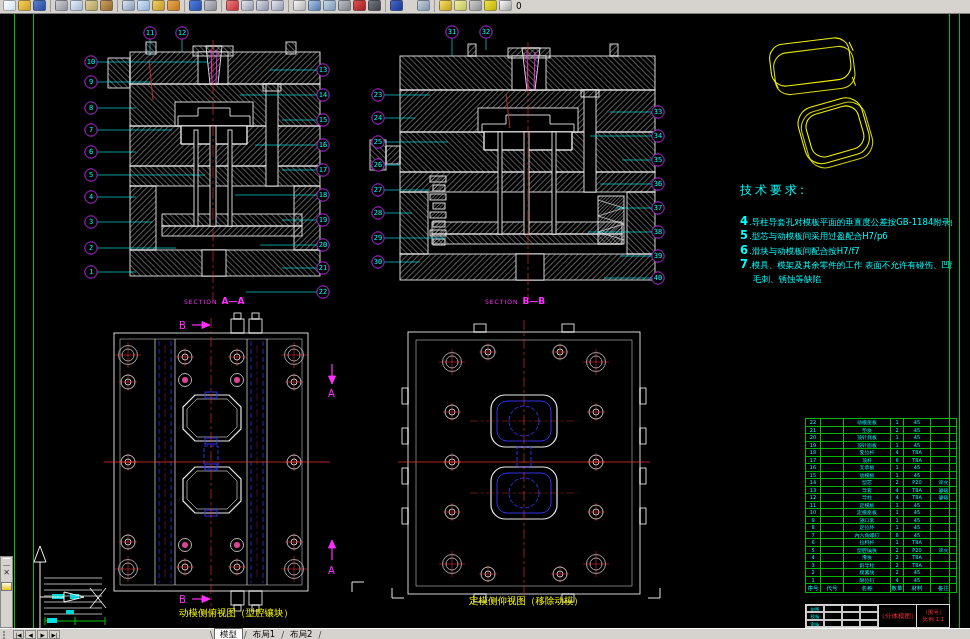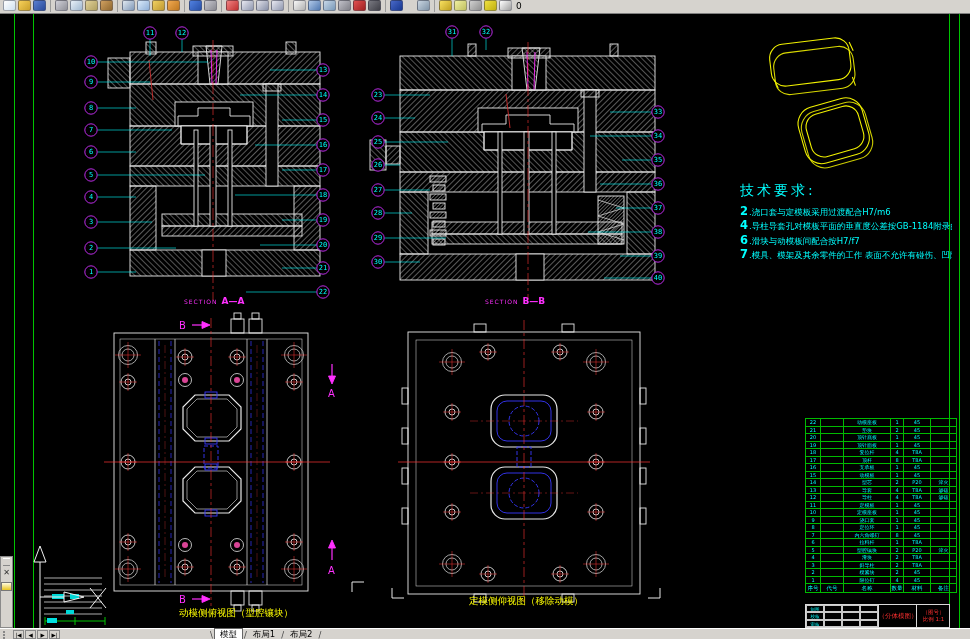--- a/index.html
+++ b/index.html
@@ -15,21 +15,21 @@
   .tb-text{font-size:9px;line-height:12px;color:#000;margin-left:3px;}
 
   
   #canvas{position:absolute;left:0;top:14px;width:970px;height:614px;background:#000;z-index:1;}
   #cad{position:absolute;left:0;top:0;z-index:2;}
 
   .ov{position:absolute;z-index:3;}
 
   
   #tech{left:740px;top:182px;width:212px;color:#00ffff;}
-  #tech .t-title{font-size:14px;letter-spacing:3px;margin-bottom:5px;}
+  #tech .t-title{font-size:12px;letter-spacing:3px;margin-bottom:16px;}
   .t-line{font-size:8.5px;line-height:13.4px;white-space:nowrap;overflow:hidden;}
   .t-line .num{font-size:11.5px;font-weight:bold;margin-right:1px;}
   .t-cont{padding-left:13px;}
 
   
   .seclab{color:#ff30ff;white-space:nowrap;}
   .seclab .pre{font-size:6px;letter-spacing:1px;}
   .seclab .nm{font-size:9px;font-weight:bold;margin-left:4px;}
   #seclab-a{left:184px;top:289px;}
   #seclab-b{left:485px;top:289px;}
@@ -493,24 +493,25 @@
         <text x="658" y="258.4" text-anchor="middle" font-size="7" fill="#00ffff" font-family="DejaVu Sans Mono, monospace">39</text>
         <line x1="651.5" y1="278" x2="604" y2="278" stroke="#00ffff" stroke-width="0.6"></line>
         <circle cx="658" cy="278" r="6.2" fill="#000000" stroke="#cf30ff" stroke-width="0.9"></circle>
         <text x="658" y="280.4" text-anchor="middle" font-size="7" fill="#00ffff" font-family="DejaVu Sans Mono, monospace">40</text>
       </g>
   </svg>
 
   <div class="ov" id="tech">
     <div class="t-title">技术要求:</div>
     <div id="tech-items">
-        <div class="t-line"><span class="num">2</span>.浇口套与定模板采用过渡配合H7/m6</div>
         <div class="t-line"><span class="num">4</span>.导柱导套孔对模板平面的垂直度公差按GB-1184附录的4级</div>
+        <div class="t-line"><span class="num">5</span>.型芯与动模板间采用过盈配合H7/p6</div>
         <div class="t-line"><span class="num">6</span>.滑块与动模板间配合按H7/f7</div>
         <div class="t-line"><span class="num">7</span>.模具、模架及其余零件的工作 表面不允许有碰伤、凹陷、裂纹、</div>
+        <div class="t-line t-cont">毛刺、锈蚀等缺陷</div>
       </div>
   </div>
 
   <div class="ov seclab" id="seclab-a">
     <span class="pre">SECTION</span><span class="nm">A—A</span>
   </div>
   <div class="ov seclab" id="seclab-b">
     <span class="pre">SECTION</span><span class="nm">B—B</span>
   </div>
 

